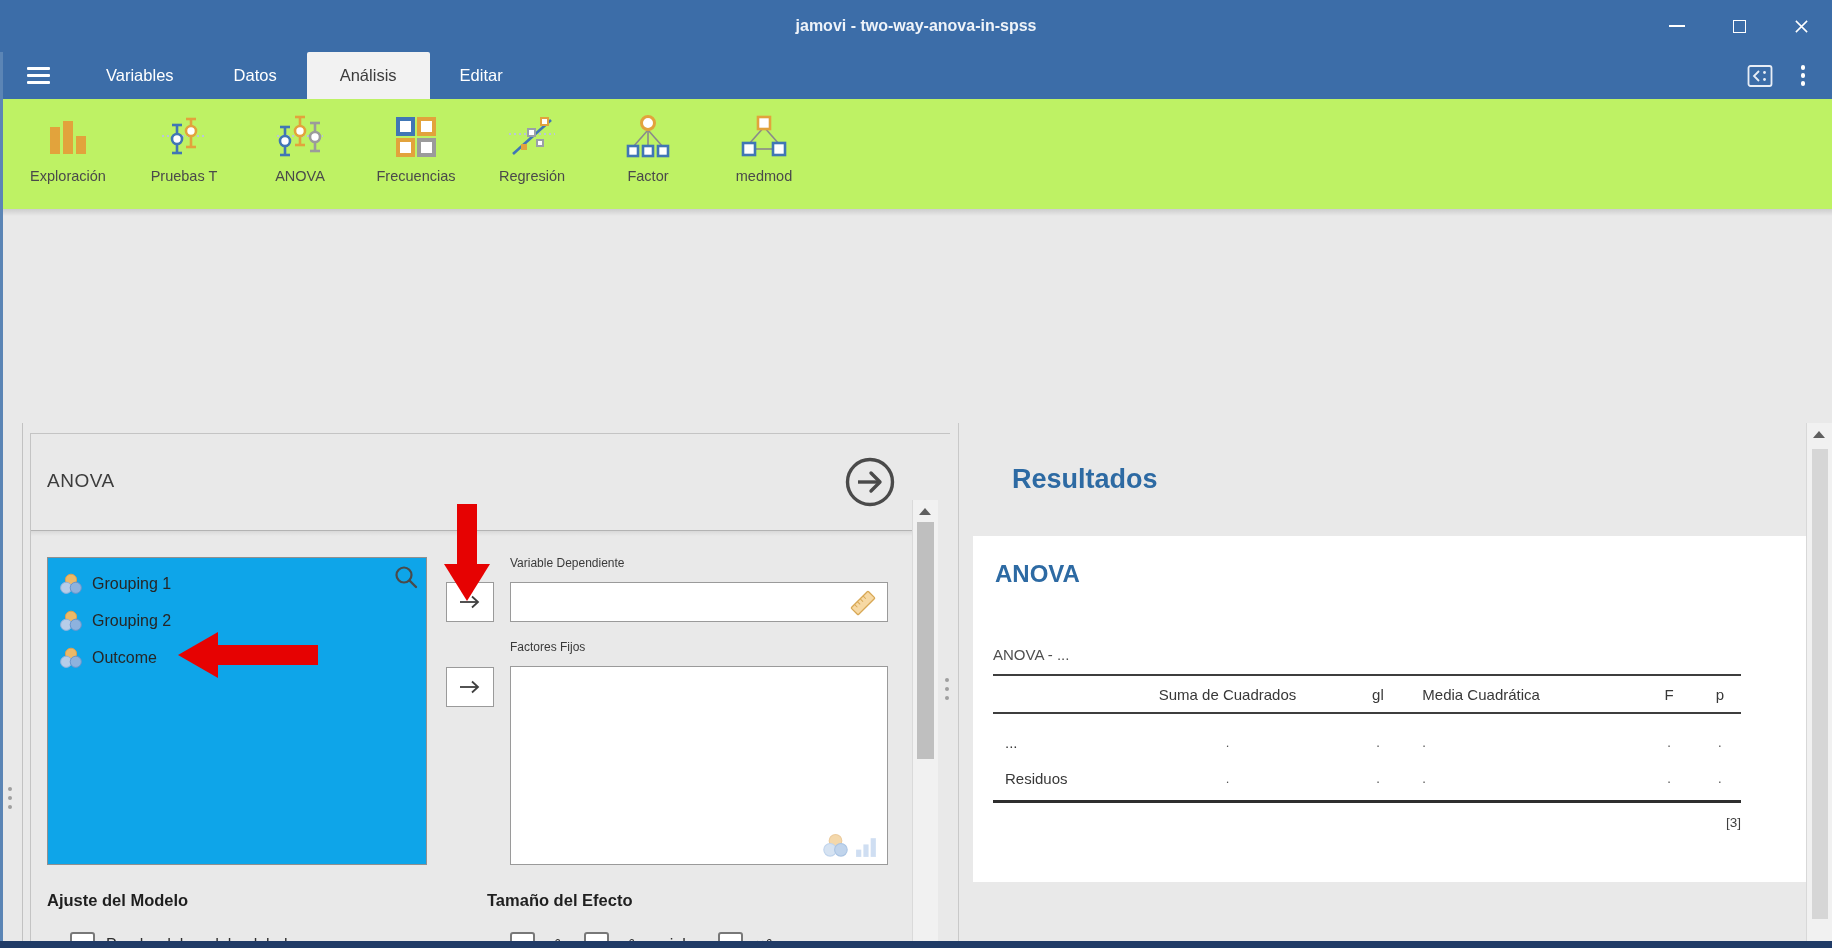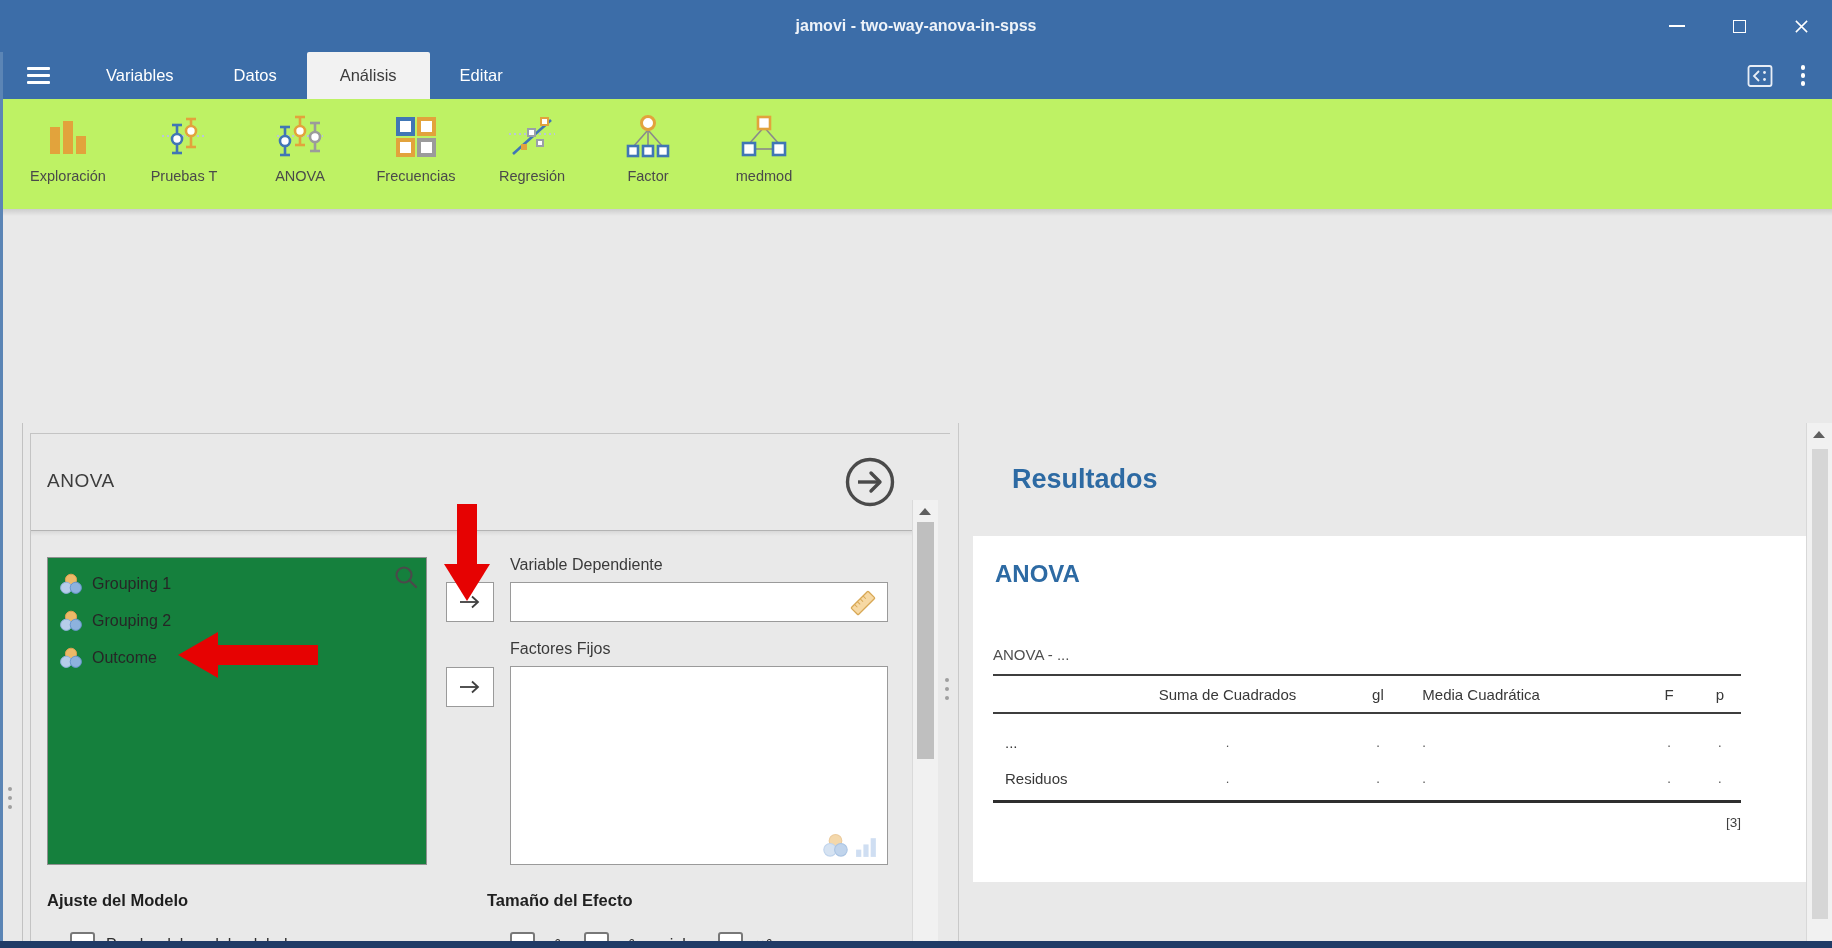--- a/index.html
+++ b/index.html
@@ -51,31 +51,31 @@
 
   
   .opt-border { position:absolute; left:30px; top:223px; width:920px; height:718px;
                 border-left:1px solid #c4c4c4; border-top:1px solid #c4c4c4; }
   .opt-title { position:absolute; left:47px; top:260px; font-size:19px; color:#3c3c3c; letter-spacing:0.5px; }
   .run-btn { position:absolute; left:843px; top:245px; width:54px; height:54px; cursor:pointer; }
   .opt-divider { position:absolute; left:31px; top:320px; width:881px; height:1px; background:#b3b3b3; }
   .opt-shadow { position:absolute; left:31px; top:321px; width:881px; height:5px;
                 background:linear-gradient(to bottom, rgba(0,0,0,0.07), rgba(0,0,0,0)); }
 
-  .varlist { position:absolute; left:47px; top:347px; width:380px; height:308px; background:#15803d; border:1px solid #909090; padding-top:7px; }
+  .varlist { position:absolute; left:47px; top:347px; width:380px; height:308px; background:#0ea5e9; border:1px solid #909090; padding-top:7px; }
   .search { position:absolute; right:7px; top:6px; width:26px; height:26px; cursor:pointer; }
   .vrow { height:37px; display:flex; align-items:center; padding-left:11px; gap:9px; cursor:pointer; }
   .vname { font-size:16px; color:#262626; }
 
   .xferbtn { position:absolute; left:446px; width:48px; height:40px; background:#fff; border:1px solid #9a9a9a;
              display:flex; align-items:center; justify-content:center; cursor:pointer; }
   .xferbtn.b1 { top:372px; }
   .xferbtn.b2 { top:457px; }
 
-  .flabel { position:absolute; left:510px; font-size:16px; color:#3a3a3a; }
+  .flabel { position:absolute; left:510px; font-size:12px; color:#3a3a3a; }
   .flabel.l1 { top:346px; }
   .flabel.l2 { top:430px; }
   .fbox { position:absolute; left:510px; width:378px; background:#fff; border:1px solid #9a9a9a; }
   .fbox.dep { top:372px; height:40px; }
   .fbox.ff  { top:456px; height:199px; }
   .ruler { position:absolute; right:8px; top:4px; }
   .ff-icons { position:absolute; right:8px; bottom:5px; display:flex; align-items:flex-end; gap:5px; opacity:0.55; }
 
   .opt-h { position:absolute; font-size:16.5px; font-weight:bold; color:#1f1f1f; }
   .opt-h.h1 { left:47px; top:681px; }

